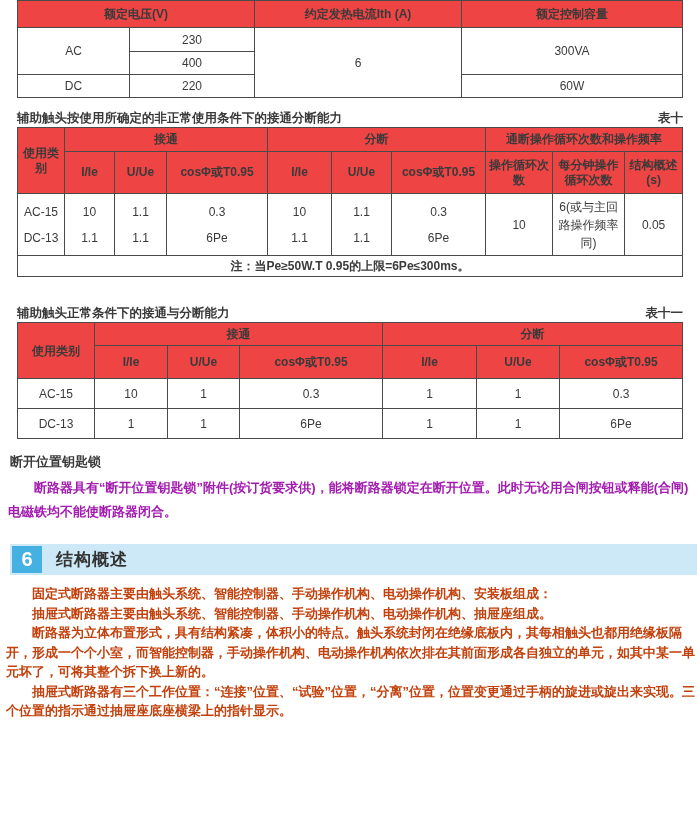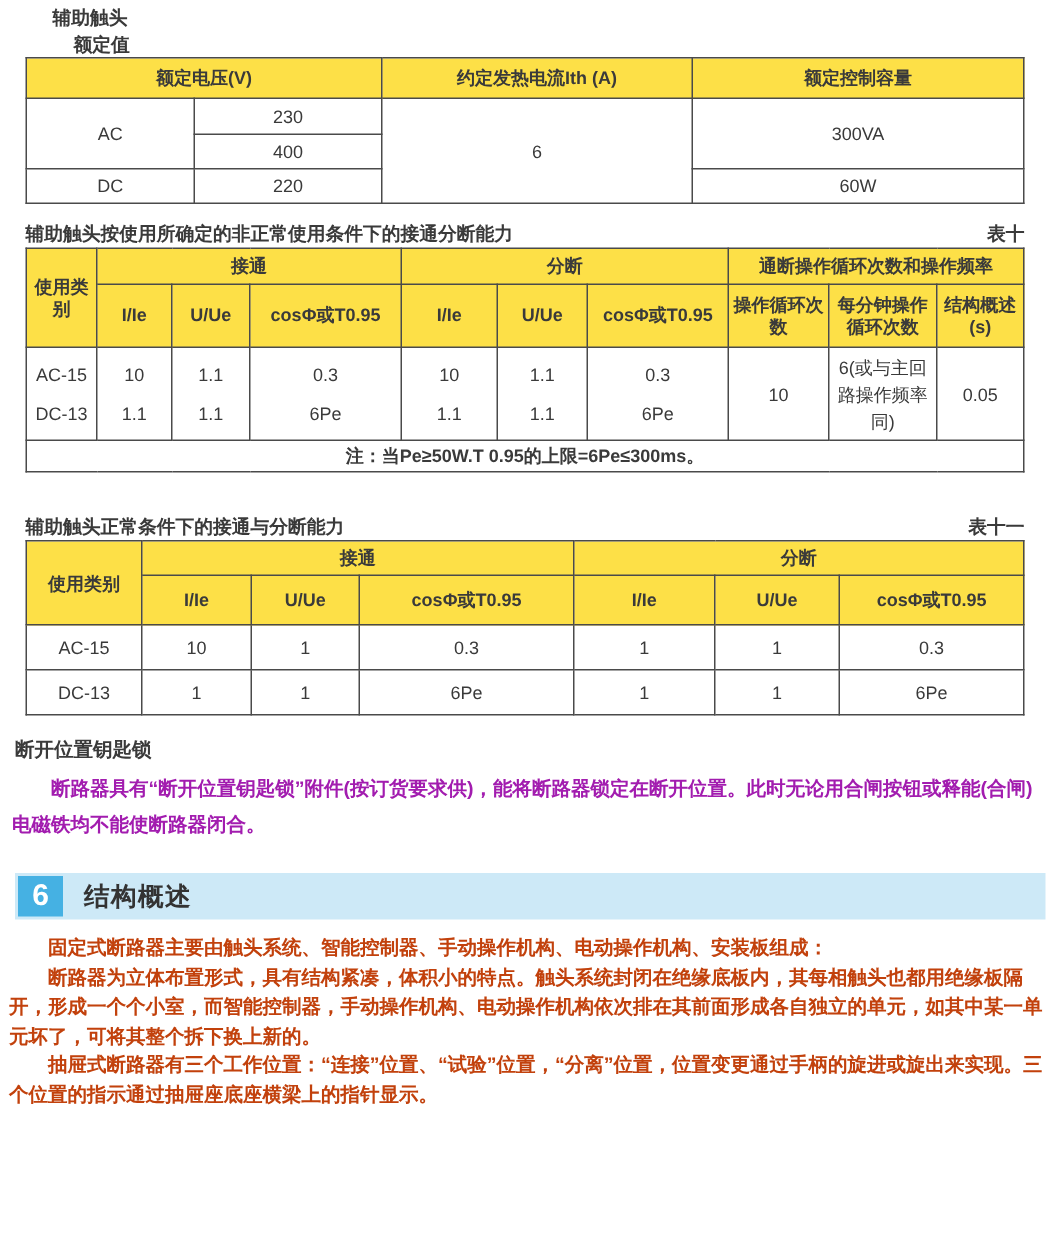--- a/index.html
+++ b/index.html
@@ -12,21 +12,21 @@
   
   .doc-head { padding:5px 17px 0 17px; }
   .h1 { font-size:12.5px; font-weight:bold; line-height:15px; margin-left:18px; }
   .h2 { font-size:12.5px; font-weight:bold; line-height:15px; margin-left:32px; margin-top:3px; }
 
   
   .tbl-wrap { margin:0 17px; }
   table { border-collapse:collapse; width:100%; table-layout:fixed; }
   td, th { border:1px solid #4a4a4a; text-align:center; vertical-align:middle;
            font-size:12px; font-weight:normal; padding:1px 2px; }
-  th { background:#fde047; font-weight:bold; }
+  th { background:#ef4444; font-weight:bold; }
   .outer { border:1.5px solid #4a4a4a; }
 
   
   .t1 tr.hdr  td, .t1 tr.hdr  th { height:27px; }
   .t1 tr.r1 td { height:24px; }
   .t1 tr.r2 td { height:23px; }
   .t1 tr.r3 td { height:23px; }
 
   
   .sec-line { display:flex; align-items:center; gap:7px; margin-top:24px; height:20px; padding-left:2px; }
@@ -69,24 +69,20 @@
   
   .paras { margin:9px 2px 0 6px; }
   .paras p { font-size:13px; line-height:19.5px; text-indent:2em;
              font-weight:bold; color:#c2410c; }
 </style>
 </head>
 <body>
 
 <div class="page">
 
-  <div class="doc-head">
-    <div class="h1">辅助触头</div>
-    <div class="h2">额定值</div>
-  </div>
 
   <div class="tbl-wrap">
     <table class="t1 outer">
       <colgroup>
         <col style="width:112px">
           <col style="width:125px">
           <col style="width:207px">
           <col style="width:221px">
       </colgroup>
       <tbody>
@@ -248,17 +244,18 @@
     <div class="kl-text">断路器具有“断开位置钥匙锁”附件(按订货要求供)，能将断路器锁定在断开位置。此时无论用合闸按钮或释能(合闸)电磁铁均不能使断路器闭合。</div>
   </div>
 
   <div class="sec-bar">
     <div class="sec-num">6</div>
     <div class="sec-title">结构概述</div>
   </div>
 
   <div class="paras">
     <p>固定式断路器主要由触头系统、智能控制器、手动操作机构、电动操作机构、安装板组成：</p>
+    <p>抽屉式断路器主要由触头系统、智能控制器、手动操作机构、电动操作机构、抽屉座组成。</p>
     <p>断路器为立体布置形式，具有结构紧凑，体积小的特点。触头系统封闭在绝缘底板内，其每相触头也都用绝缘板隔开，形成一个个小室，而智能控制器，手动操作机构、电动操作机构依次排在其前面形成各自独立的单元，如其中某一单元坏了，可将其整个拆下换上新的。</p>
     <p>抽屉式断路器有三个工作位置：“连接”位置、“试验”位置，“分离”位置，位置变更通过手柄的旋进或旋出来实现。三个位置的指示通过抽屉座底座横梁上的指针显示。</p>
   </div>
 
 </div>
 
 </body></html>

